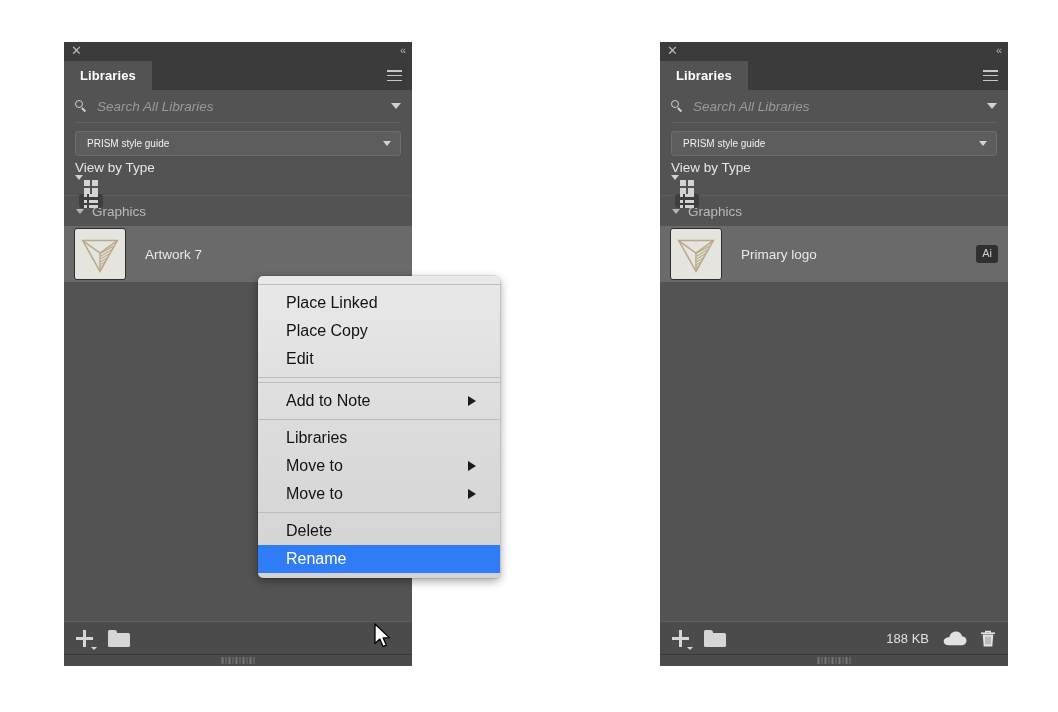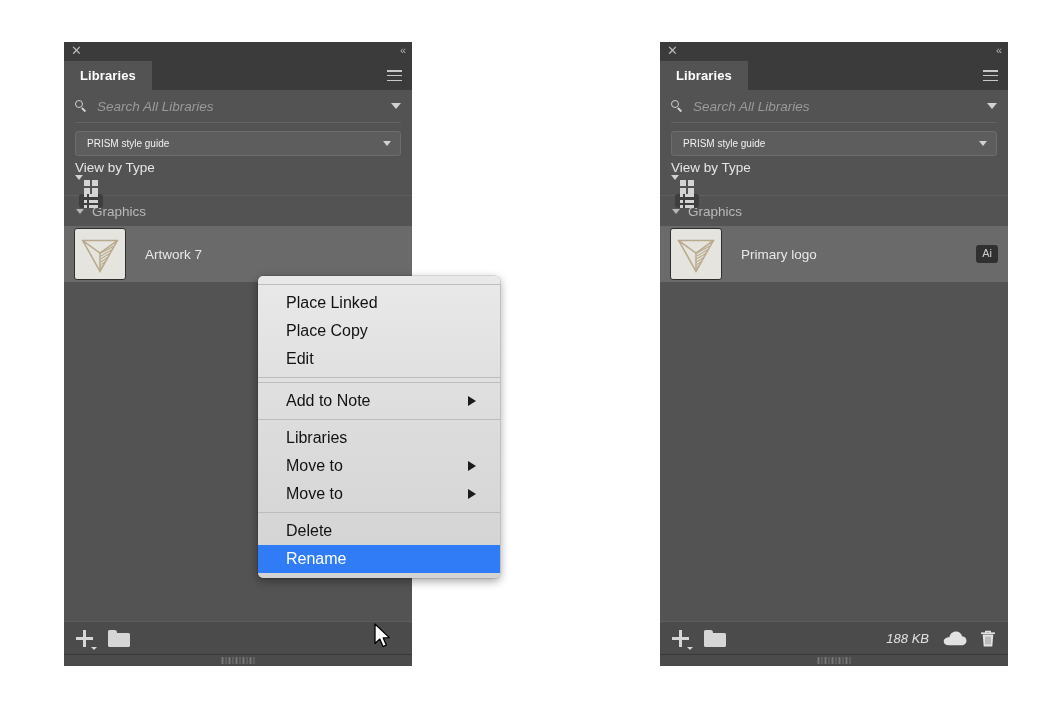--- a/index.html
+++ b/index.html
@@ -326,21 +326,20 @@
     position: absolute; left: 0; top: 3px;
     width: 22px; height: 14px;
     background: #d6d6d6;
     border-radius: 1.5px;
   }
   .sizetext {
     color: #e0e0e0;
     font-size: 13px;
     margin-right: 14px;
     white-space: nowrap;
-    font-style: italic;
   }
   .cloudicon { width: 24px; height: 15px; flex: none; margin-right: 13px; }
   .trashicon { width: 16px; height: 18px; flex: none; }
 
   .grabstrip {
     position: absolute;
     left: 0; right: 0; bottom: 0;
     height: 11px;
     background: #4b4b4b;
     border-top: 1px solid #393939;

